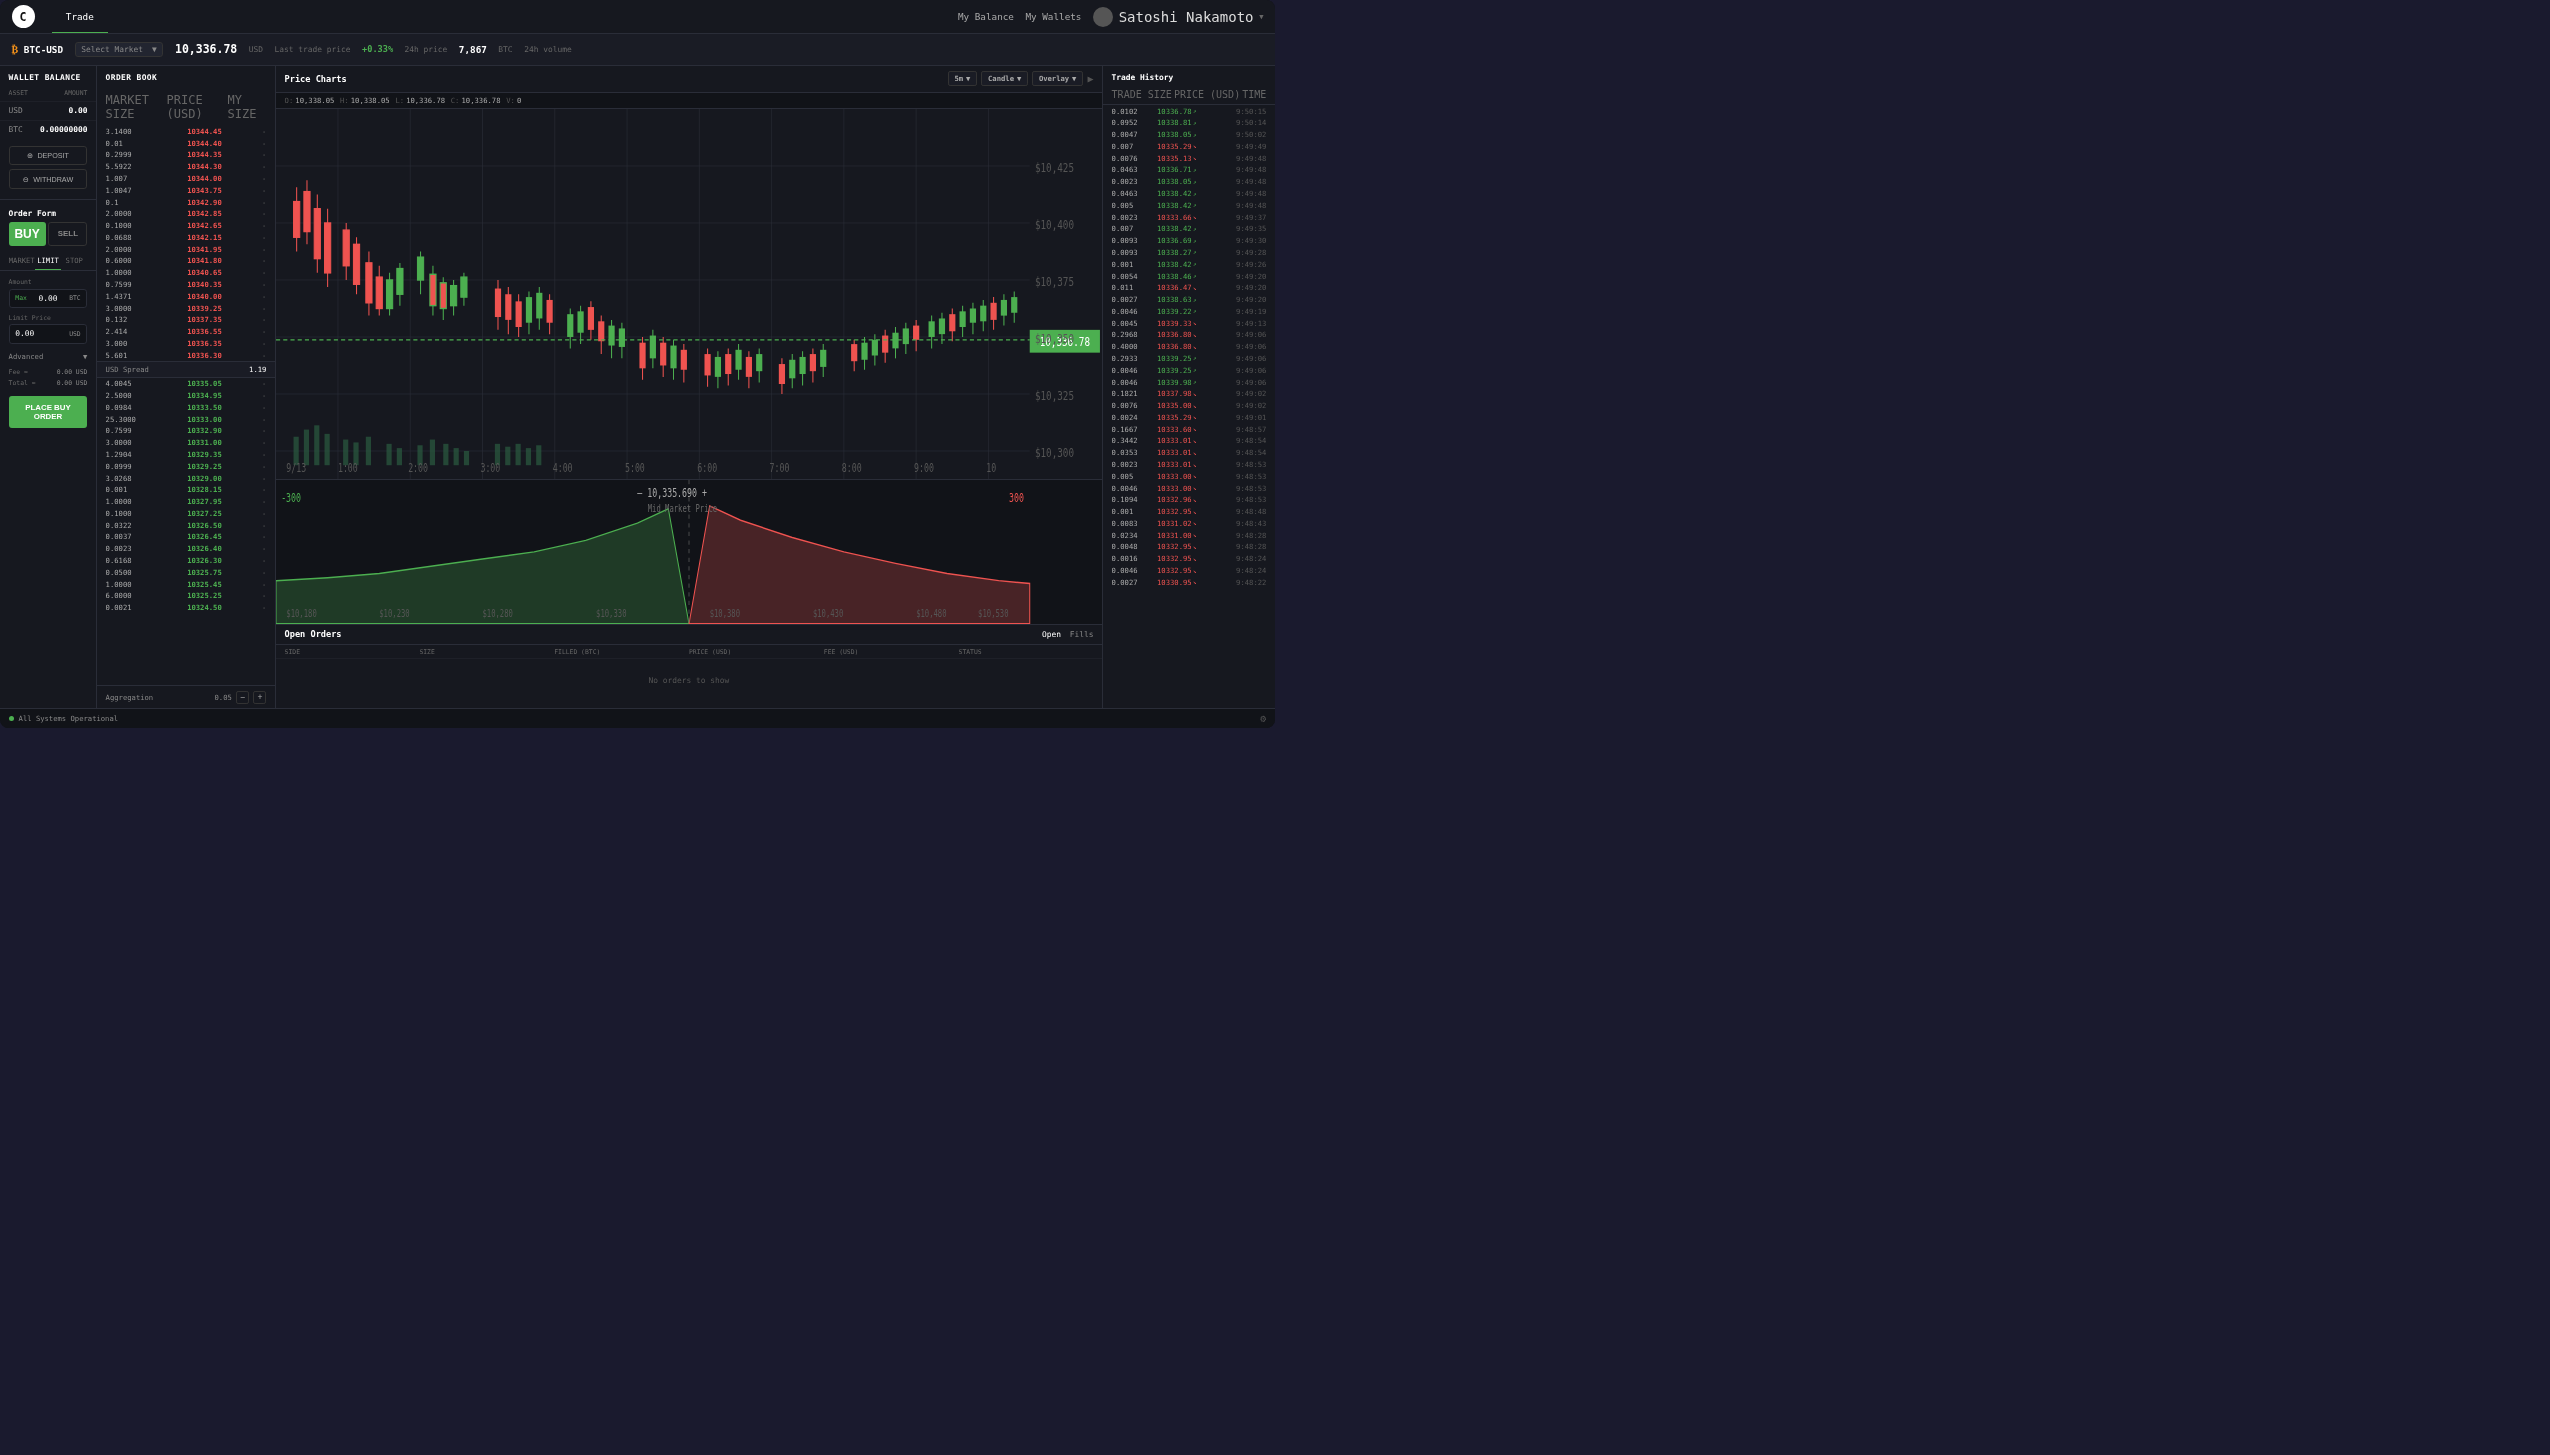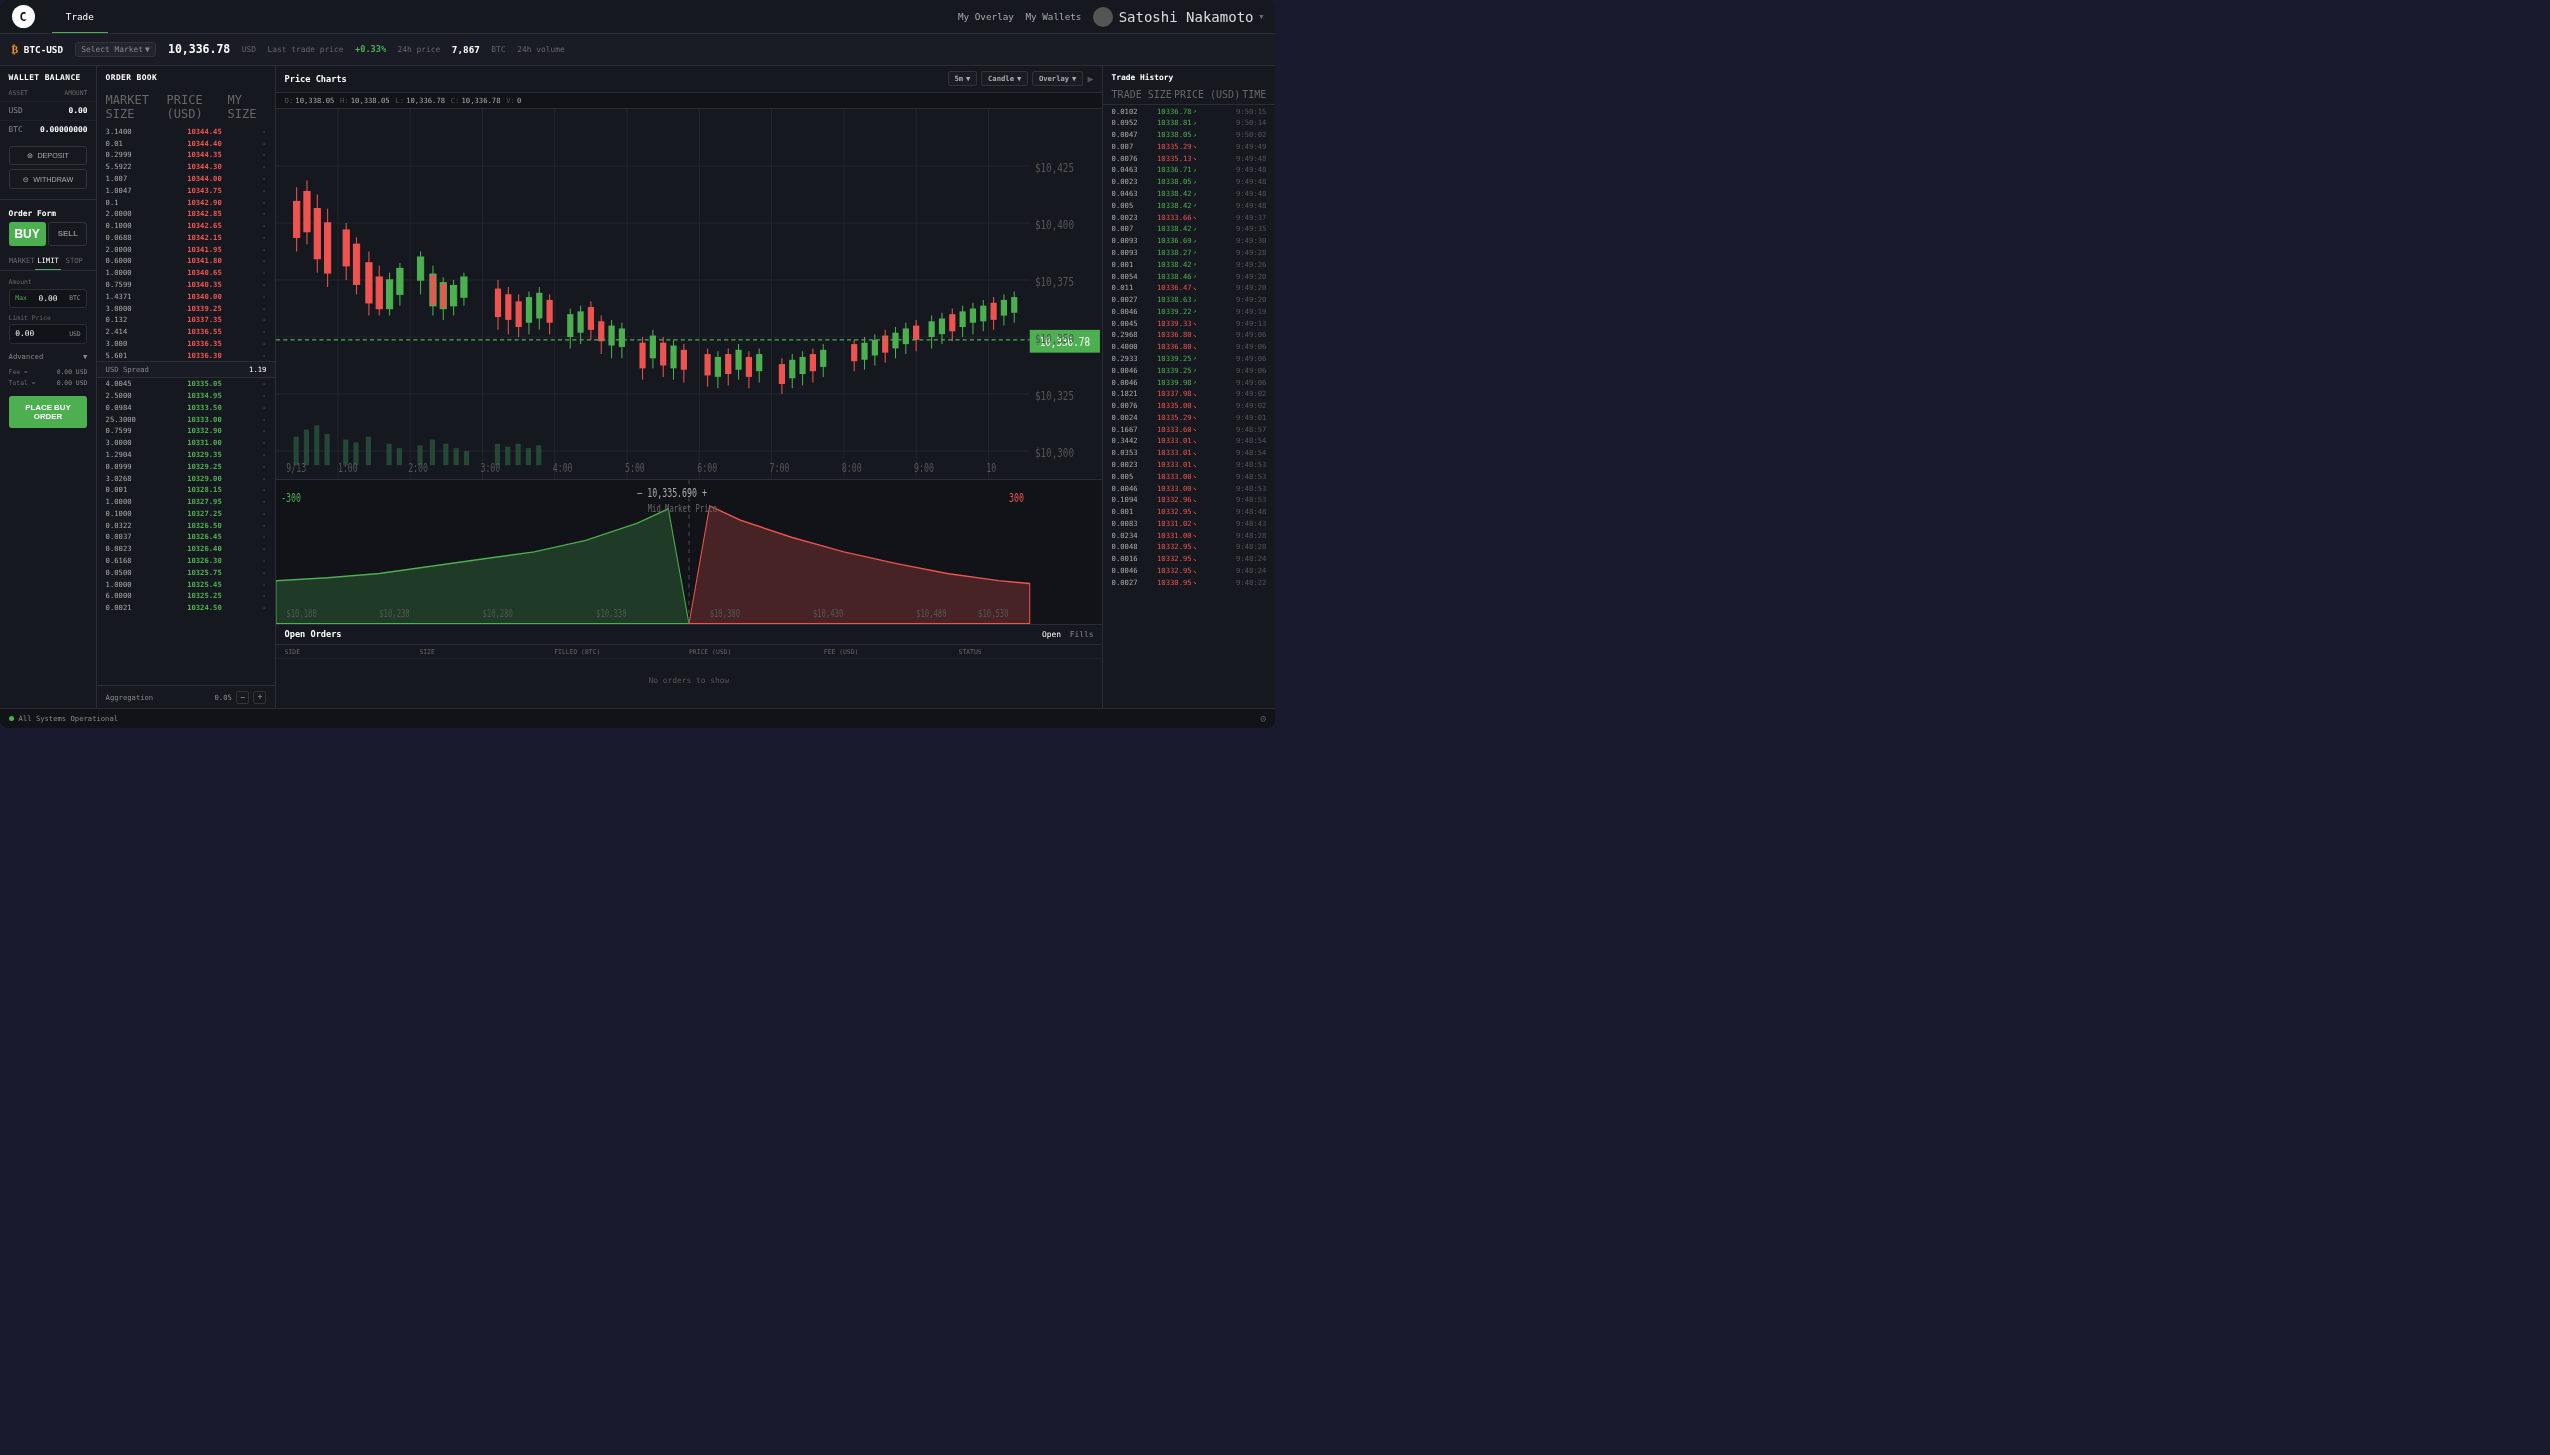--- a/index.html
+++ b/index.html
@@ -106,21 +106,21 @@
       font-size: 9.3px;
       color: #fff;
     }
     .btc-icon {
       color: #f7931a;
       font-size: 10px;
     }
     .select-market {
       display: flex;
       align-items: center;
-      gap: 2px;
+      gap: 9px;
       font-size: 7.9px;
       color: #888;
       cursor: pointer;
       background: #222530;
       border: 0.7px solid #333;
       border-radius: 2.9px;
       padding: 2.1px 5.7px;
     }
     .ticker-price {
       font-size: 11.5px;
@@ -511,21 +511,21 @@
 <body>
 
 <div class="app-container">
 
   <div class="top-nav">
     <div class="logo">C</div>
     <div class="nav-tabs">
       <div class="nav-tab active">Trade</div>
     </div>
     <div class="nav-right">
-      <div class="nav-link">My Overlay</div>
+      <div class="nav-link">My Balance</div>
       <div class="nav-link">My Wallets</div>
       <div class="user-info">
         <div class="user-avatar"></div>
         <span class="user-name">Satoshi Nakamoto</span>
         <span style="color:#666;font-size:7.2px;">▼</span>
       </div>
     </div>
   </div>
 
   <div class="ticker-bar">

